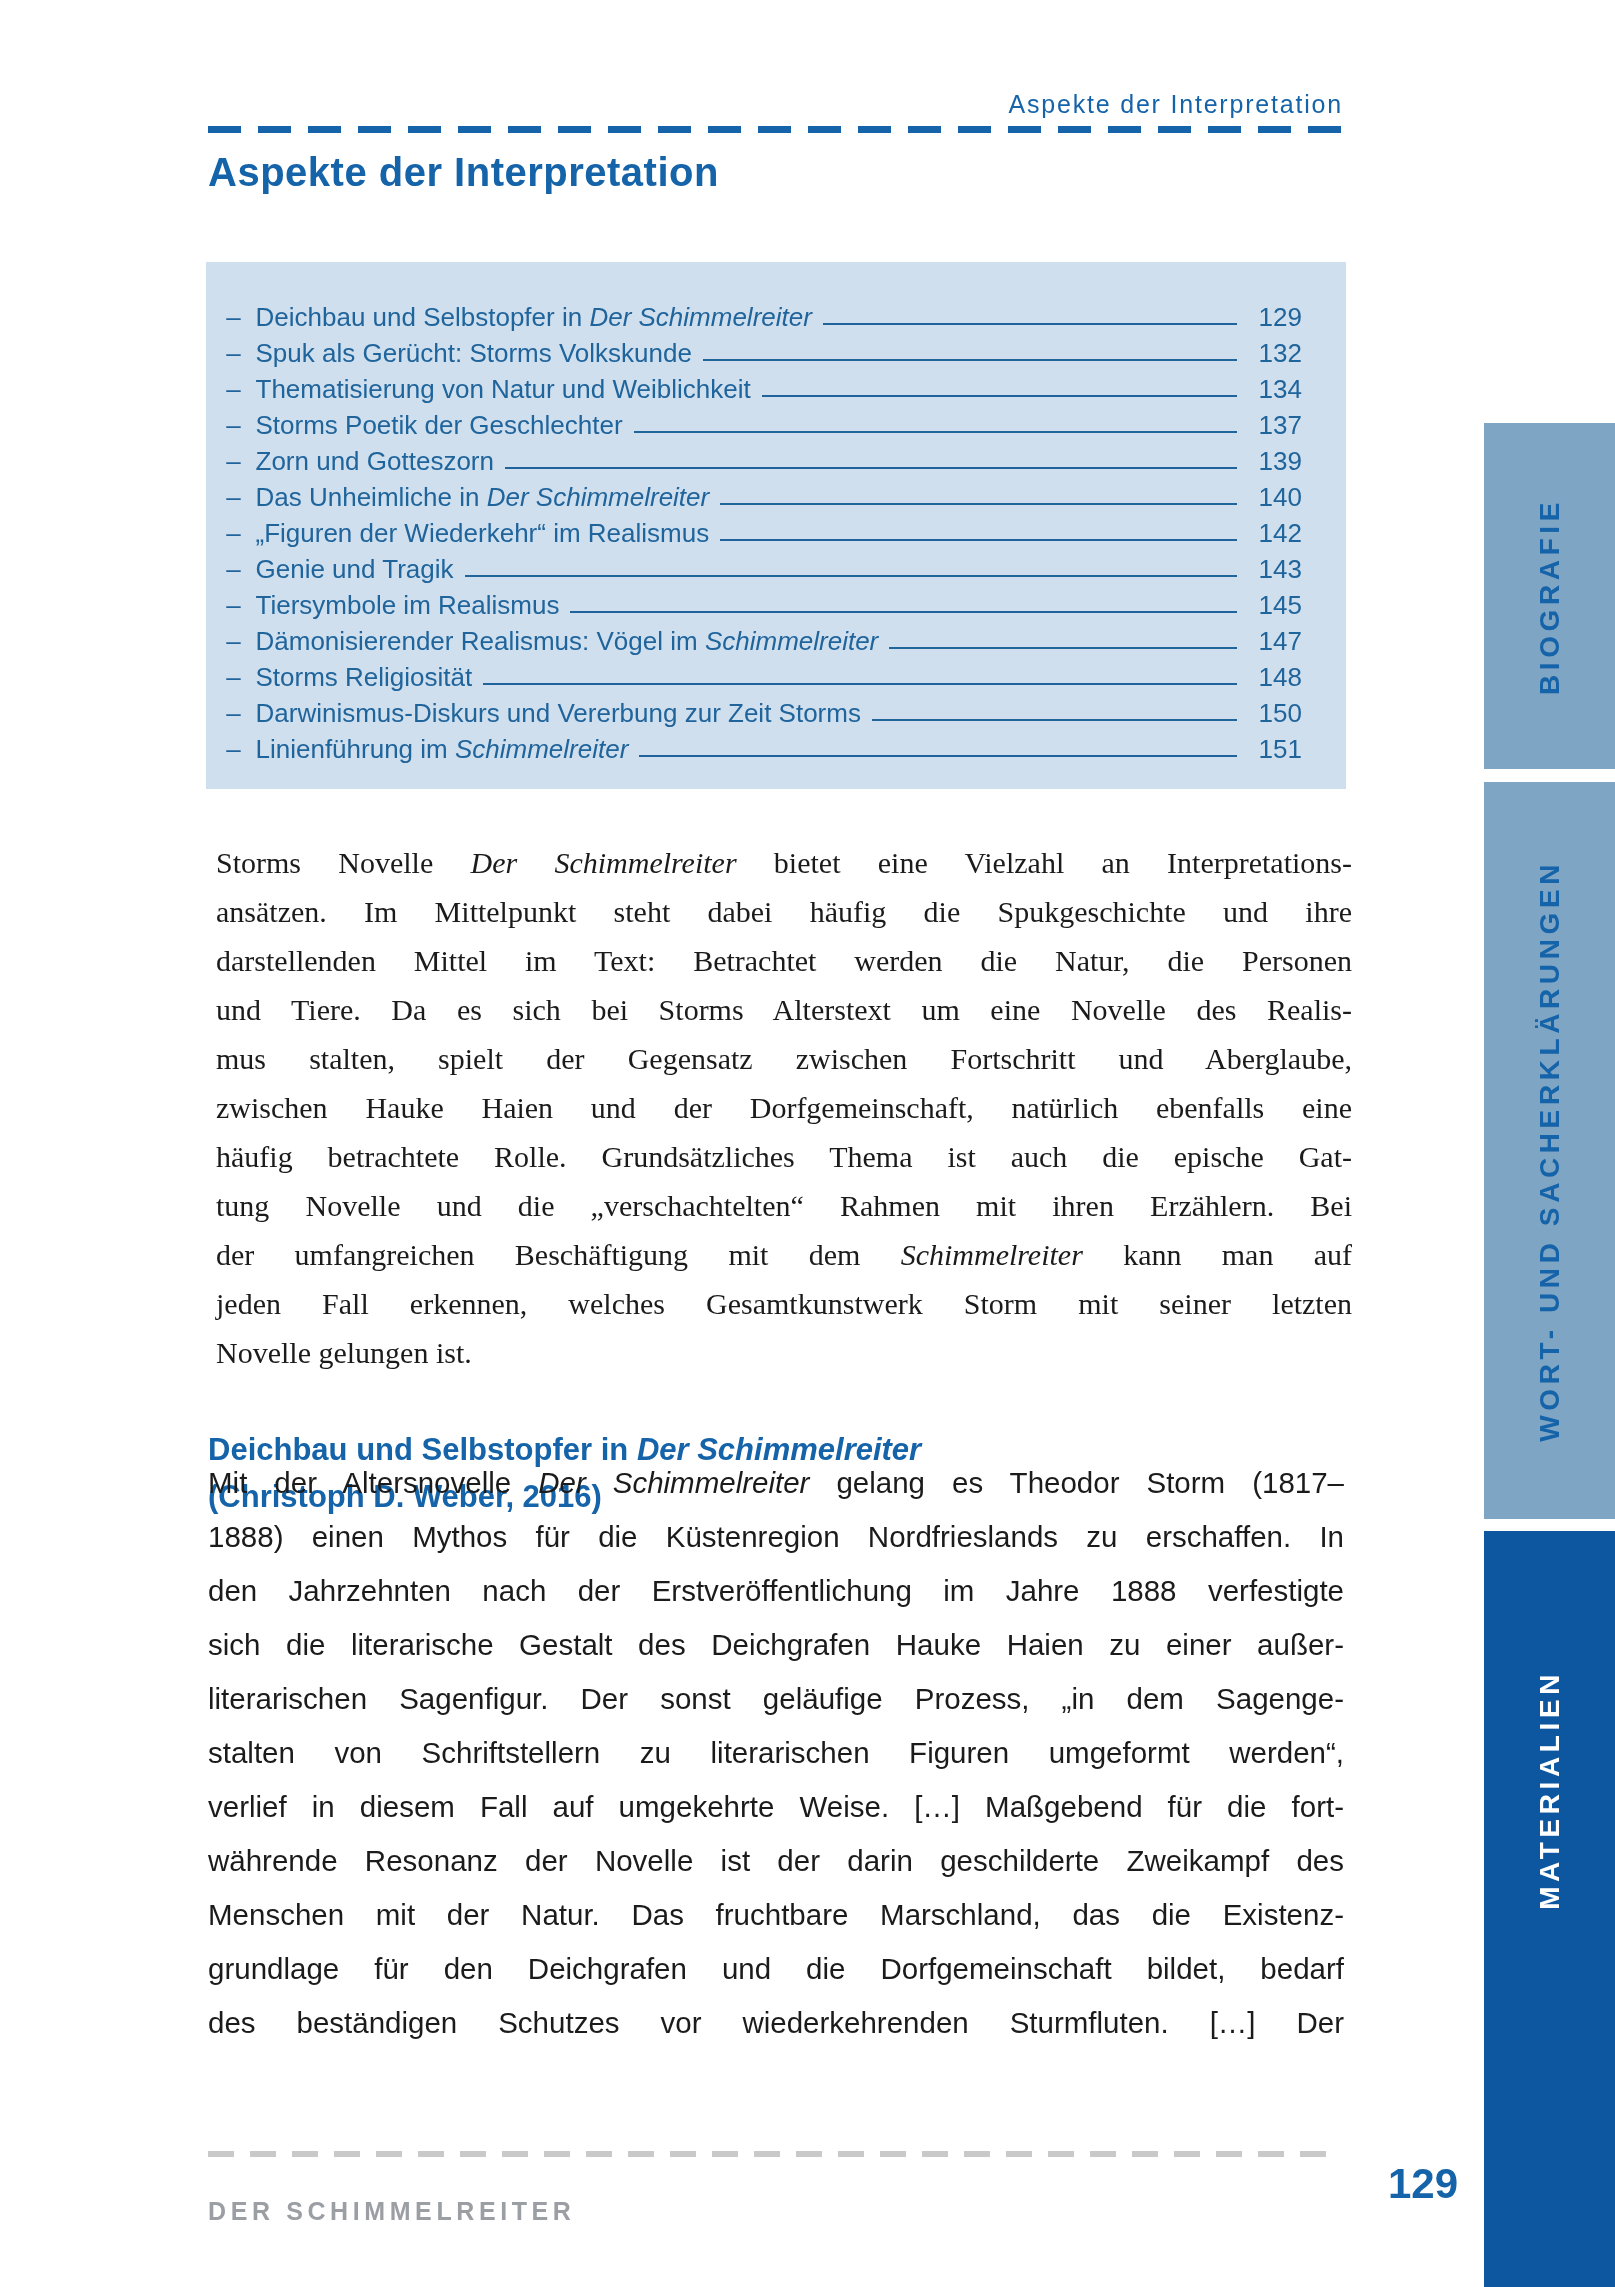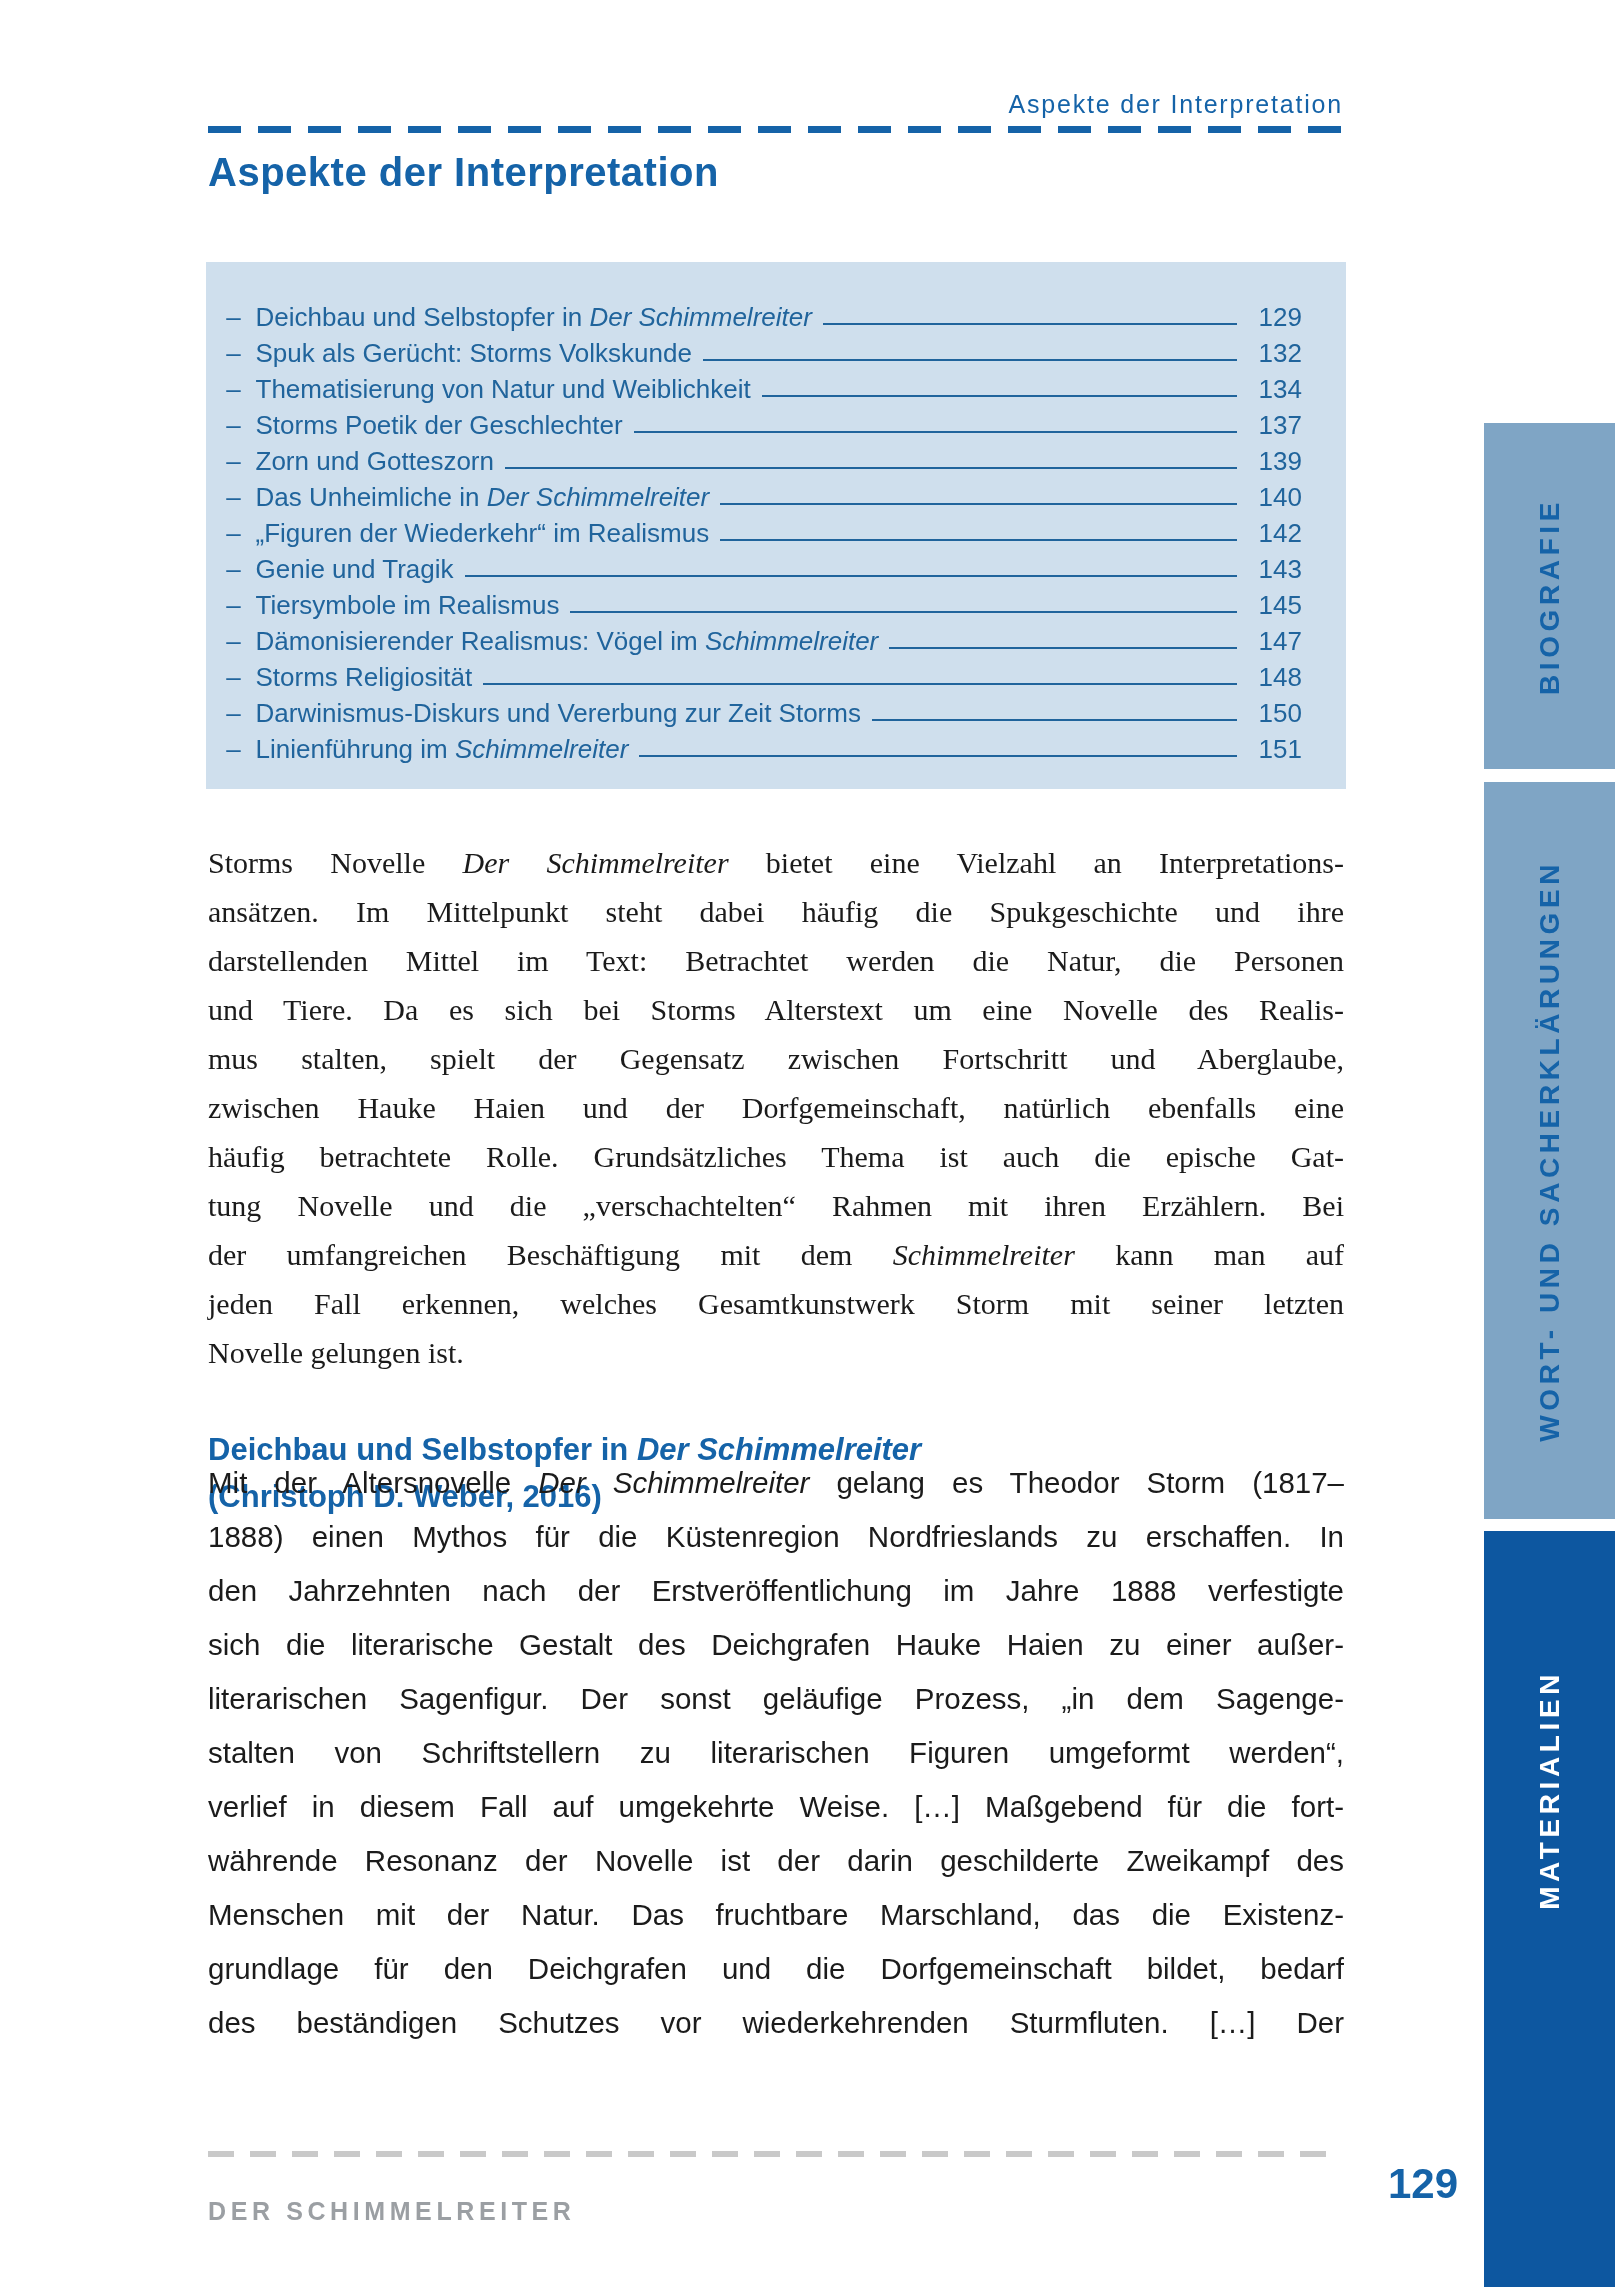--- a/index.html
+++ b/index.html
@@ -57,21 +57,21 @@
     border-bottom:2.8px solid var(--toc-text);
     margin:0 11px 10px 11px;
   }
   .toc-page{flex:0 0 auto;min-width:54px;text-align:right;}
 
   
   .para{position:absolute;left:208px;width:1136px;color:var(--body-ink);}
   .para-serif{
     top:838px;
     font-family:"Liberation Serif",serif;
-    font-size:30px;line-height:49px;
+    font-size:30px;line-height:49px;margin-left:8px;
   }
   .para-sans{
     top:1456px;
     font-size:29.5px;line-height:54px;
   }
   .pline{text-align:justify;text-align-last:justify;}
   .pline-last{text-align:center;text-align-last:left;}
 
   .section-heading{
     position:absolute;left:208px;top:1426px;width:1136px;

